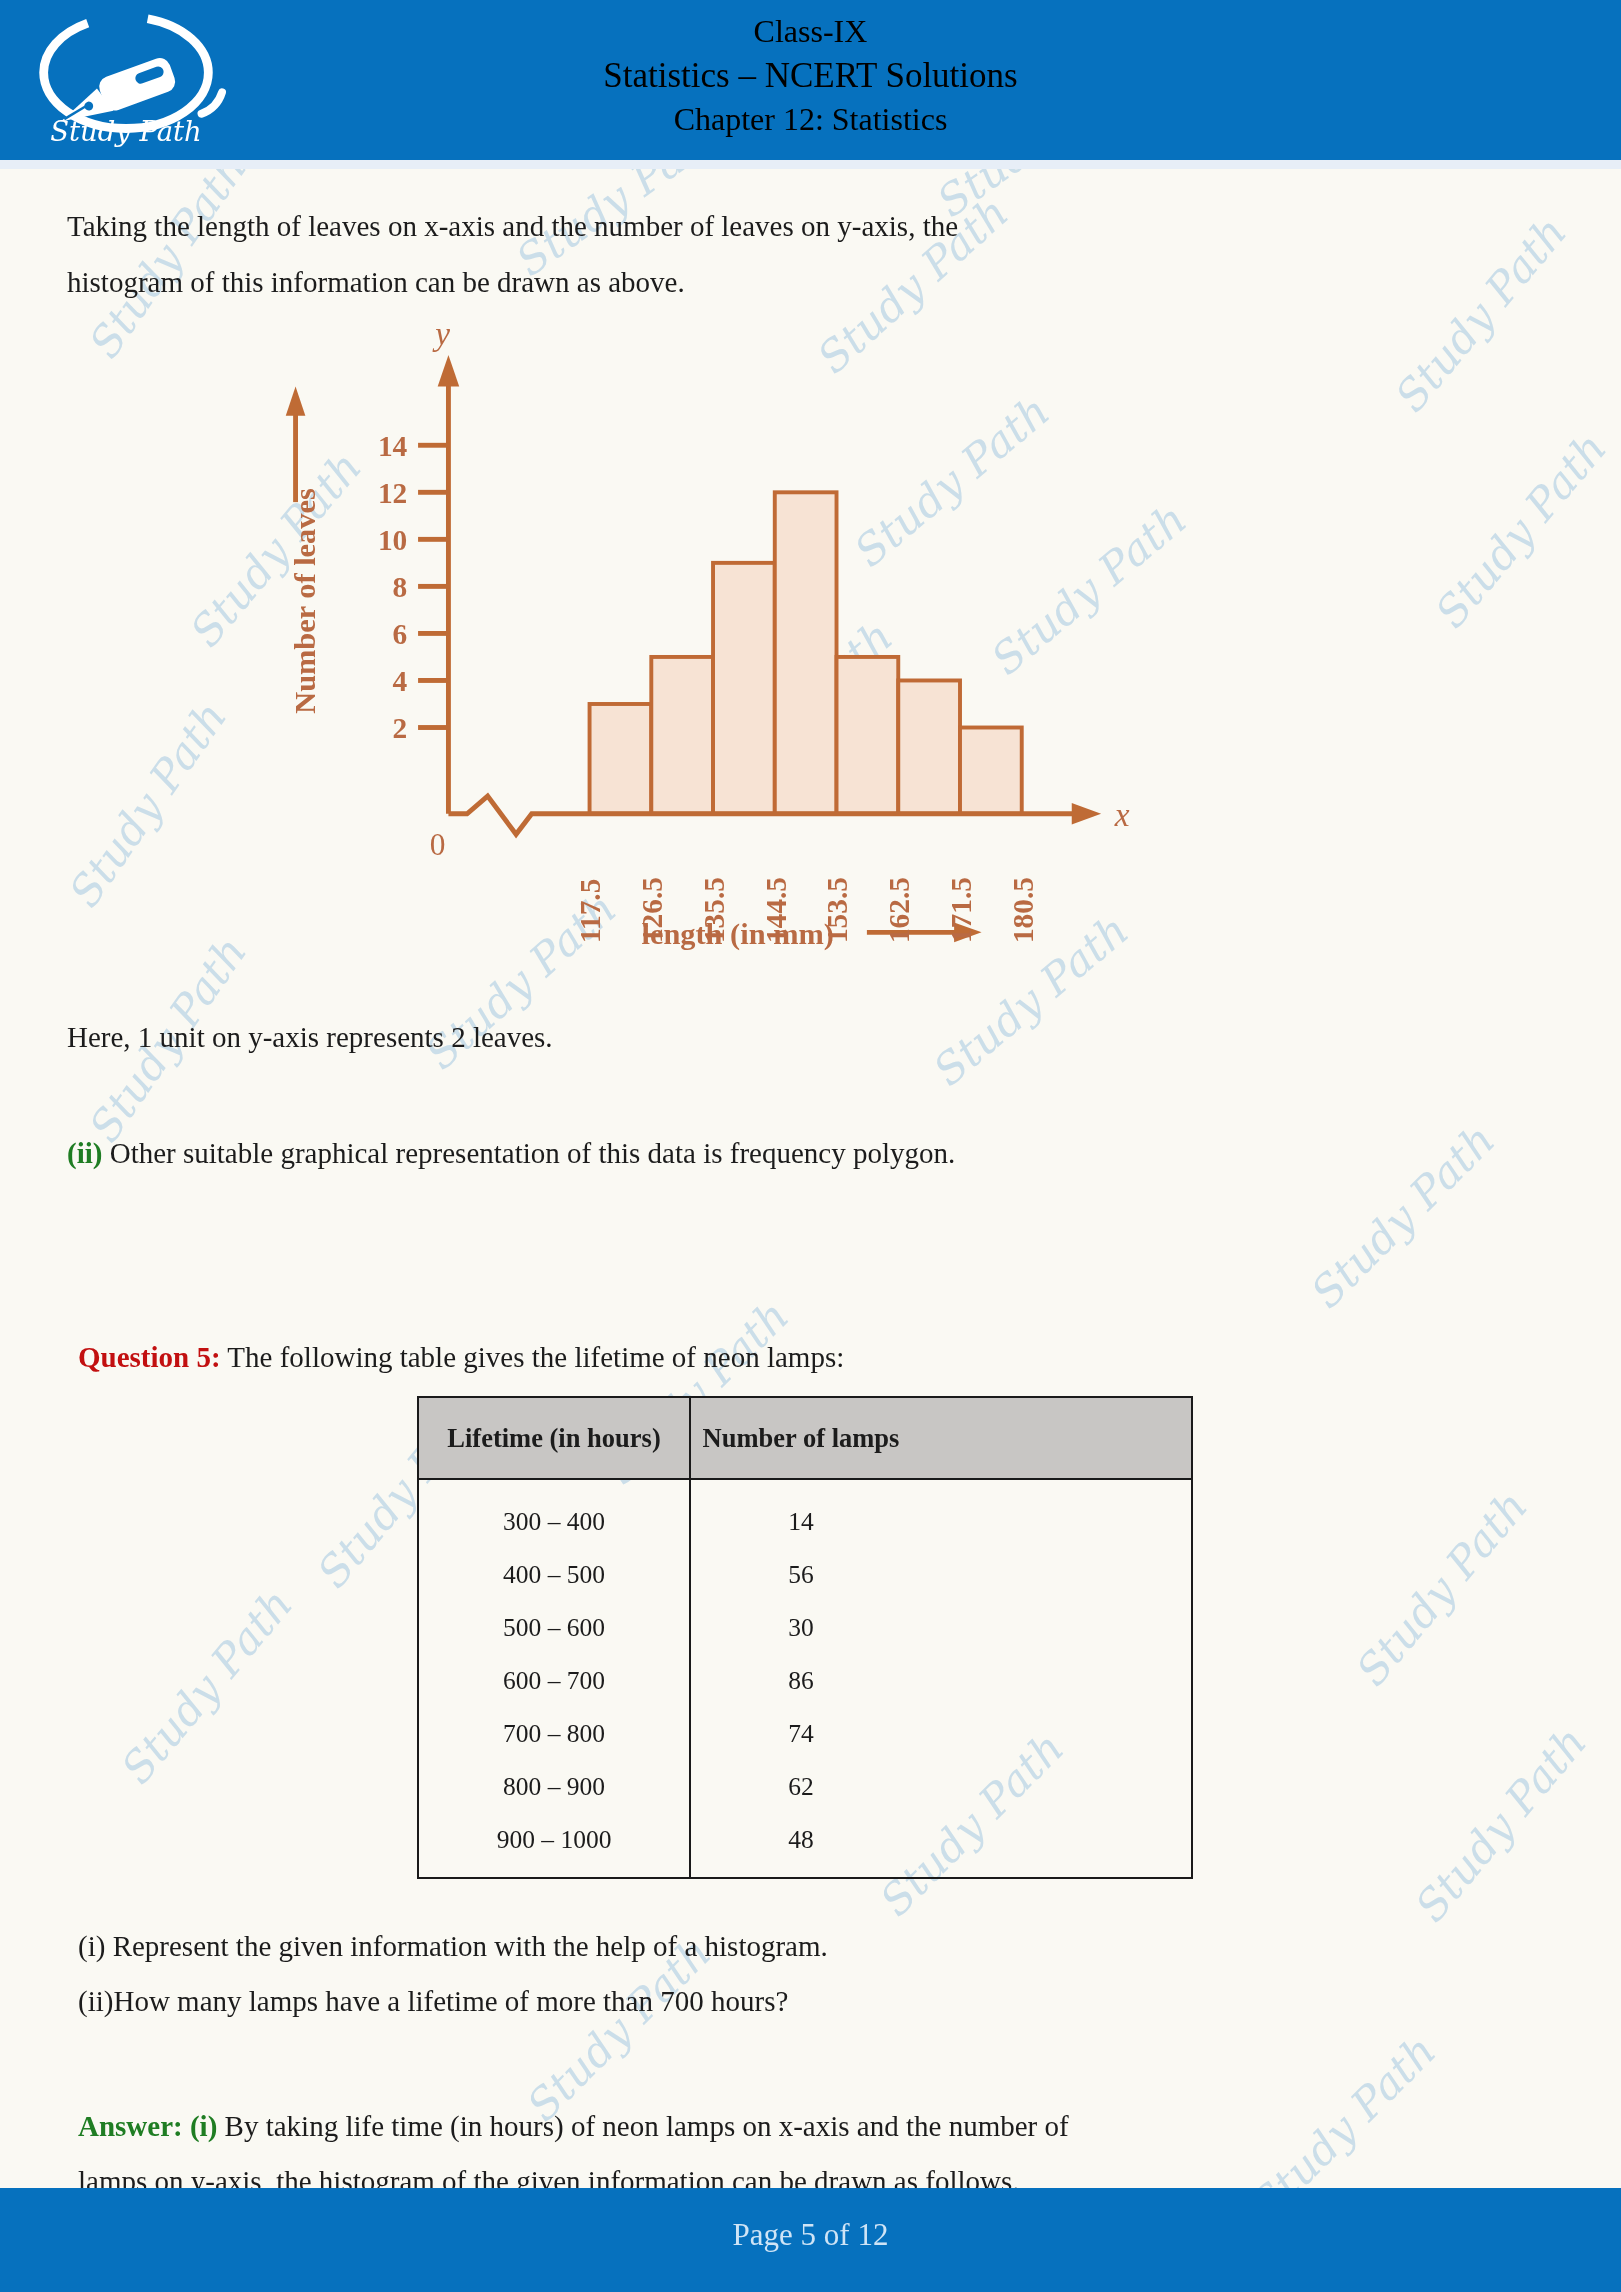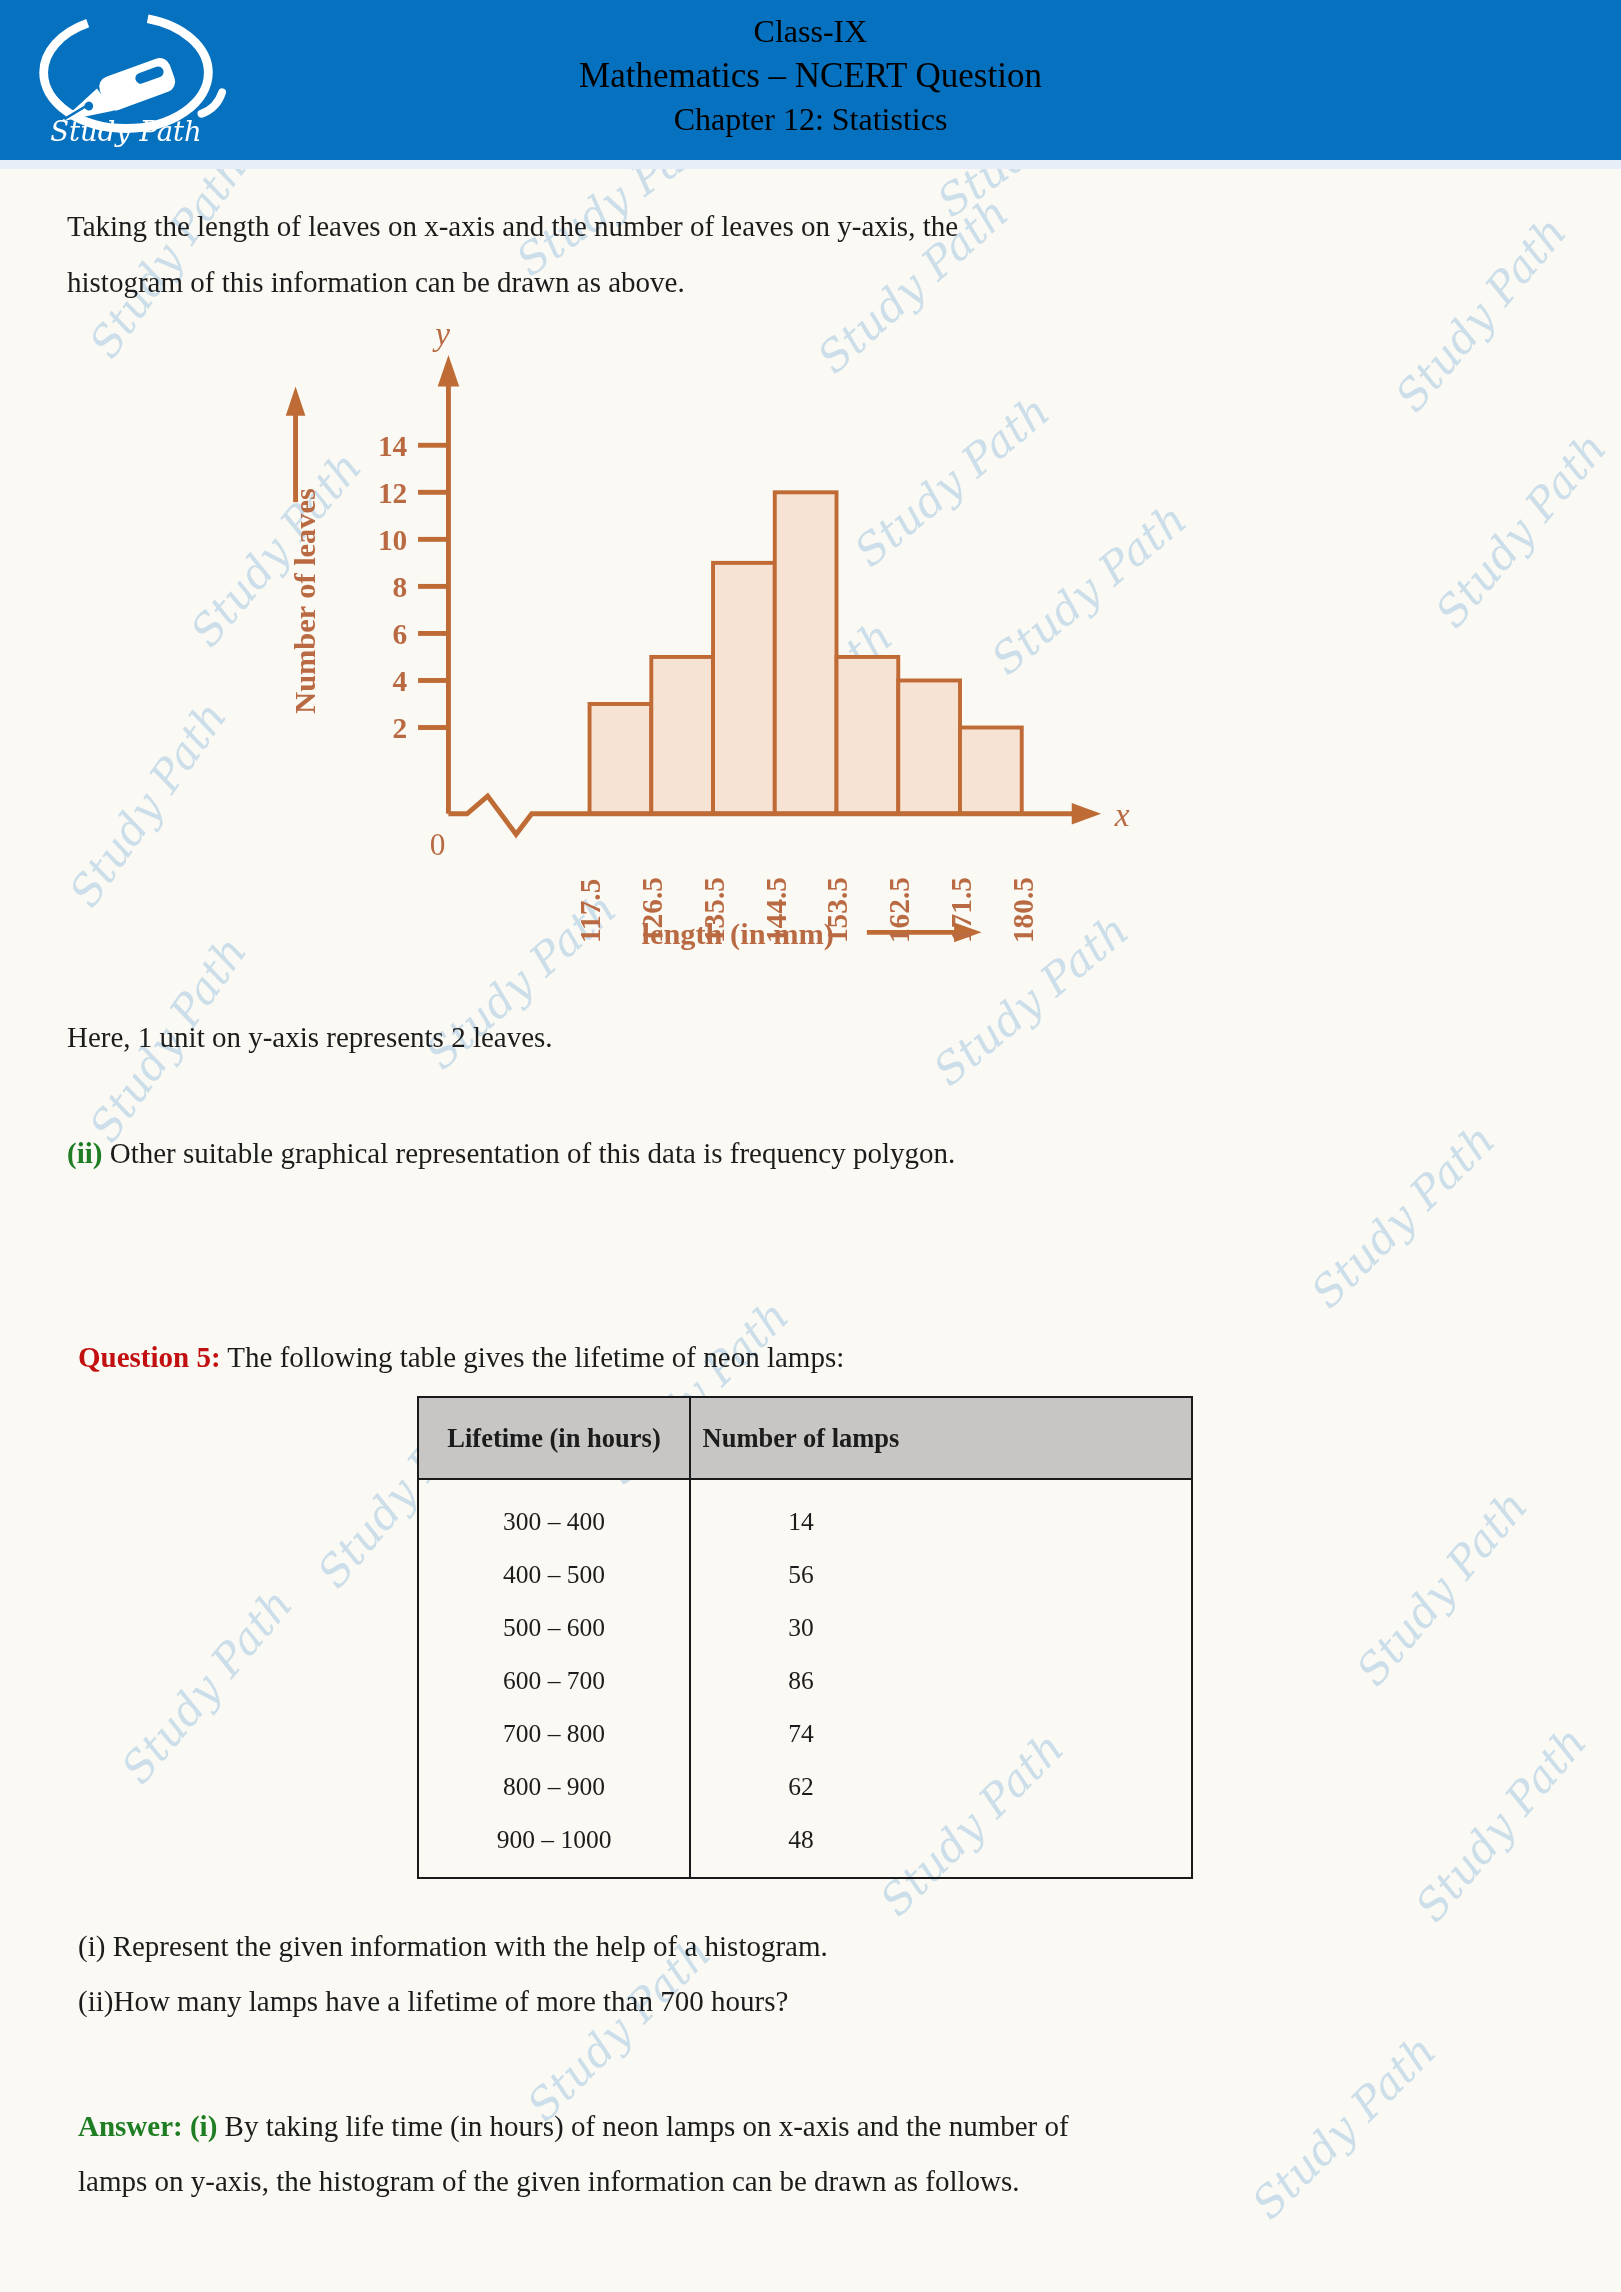--- a/index.html
+++ b/index.html
@@ -91,21 +91,21 @@
           <circle cx="62" cy="90" r="4.5" fill="#0671be"></circle>
           <line x1="34" y1="94" x2="60" y2="89" stroke="#0671be" stroke-width="2.5"></line>
           <rect x="78" y="68" width="76" height="36" rx="11" fill="#ffffff"></rect>
           <rect x="116" y="76" width="30" height="11" rx="5.5" fill="#0671be"></rect>
         </g>
       </g>
       <text x="106" y="140" text-anchor="middle" fill="#ffffff" font-size="28" font-style="italic" font-family="DejaVu Serif, serif">Study Path</text>
     </svg>
     <div class="hdr-titles">
       <div class="hdr-l1">Class-IX</div>
-      <div class="hdr-l2">Mathematics – NCERT Question</div>
+      <div class="hdr-l2">Statistics – NCERT Solutions</div>
       <div class="hdr-l3">Chapter 12: Statistics</div>
     </div>
   </header>
 
   <p class="para p-intro">Taking the length of leaves on x-axis and the number of leaves on y-axis, the histogram of this information can be drawn as above.</p>
 
   <div class="chart-wrap">
     <svg id="chart-svg" width="931" height="662" viewBox="230 305 950 675">
       <g id="bars">
           <rect x="602" y="718" width="63" height="112" fill="#f7e3d4" stroke="#c06a35" stroke-width="4"></rect>
@@ -213,15 +213,18 @@
   <div class="para p-subq">
     <div><span>(i)</span>
       <span>Represent the given information with the help of a histogram.</span></div>
     <div><span>(ii)</span><span>How many lamps have a lifetime of more than 700 hours?</span></div>
   </div>
 
   <p class="para p-ans"><span class="green">Answer:</span>
     <span class="green">(i)</span>
     <span>By taking life time (in hours) of neon lamps on x-axis and the number of lamps on y-axis, the histogram of the given information can be drawn as follows.</span></p>
 
+  <footer class="ftr">
+    <span class="ftr-text">Page 5 of 12</span>
+  </footer>
 
 </div>
 
 
 </body></html>

